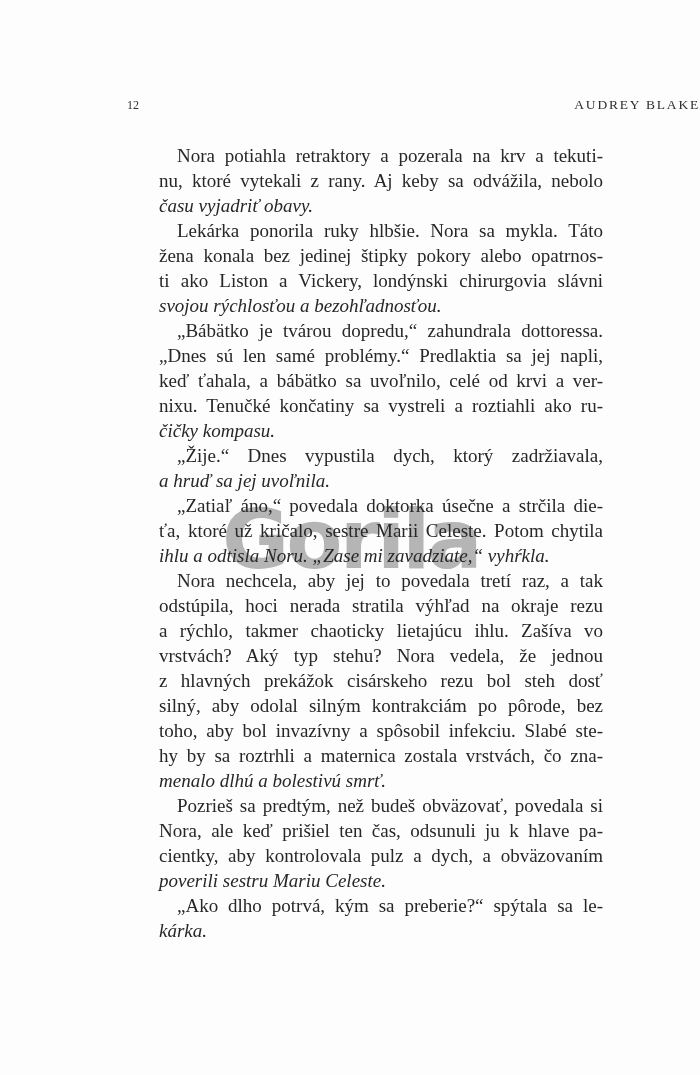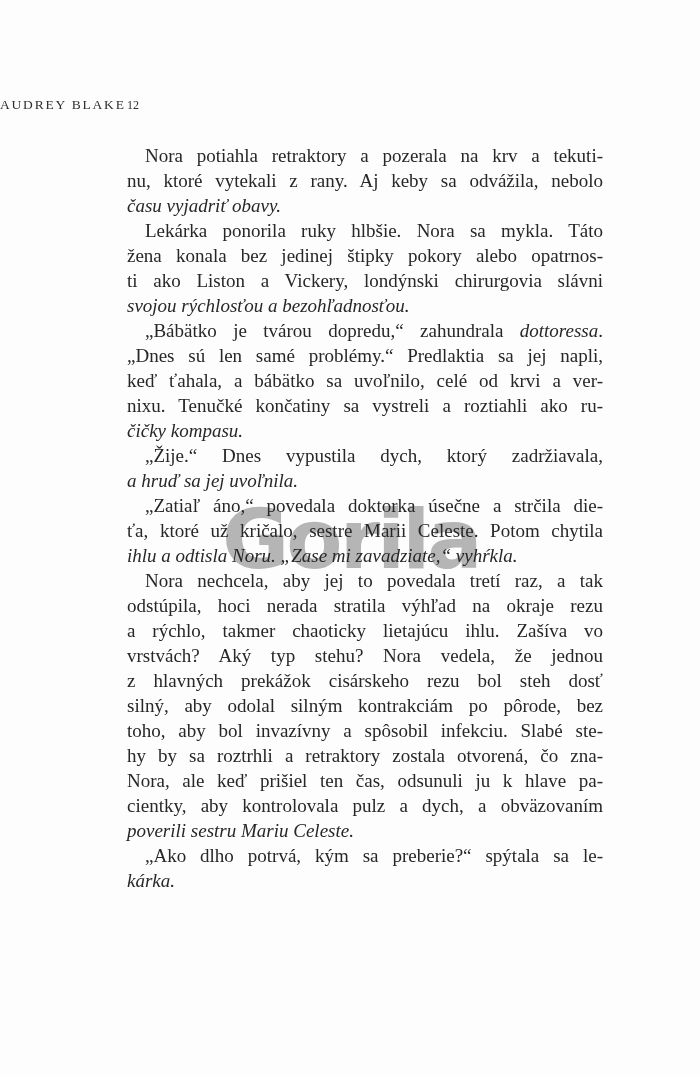--- a/index.html
+++ b/index.html
@@ -23,21 +23,21 @@
     top: 97px;
     font-size: 12px;
     line-height: 16px;
     color: #2e2e2e;
   }
   .running-header {
     position: absolute;
     left: 0;
     right: 0;
     top: 97px;
-    text-align: left;
+    text-align: right;
     font-size: 13.5px;
     line-height: 16px;
     letter-spacing: 1.8px;
     color: #2e2e2e;
   }
   .watermark {
     position: absolute;
     left: 222px;
     top: 499px;
     z-index: 1;
@@ -57,24 +57,25 @@
     z-index: 2;
     font-size: 19px;
     line-height: 25px;
     color: #272727;
   }
   .line {
     height: 25px;
     text-align: justify;
     text-align-last: justify;
     white-space: normal;
+    margin-left: 32px;
   }
   .line.first { text-indent: 18px; }
   .line.plast { text-align-last: left; font-style: italic; }
-  .line .it { font-style: italic; }
+  .line .it { }
 </style>
 </head>
 <body>
 
 <div class="page">
   <div class="page-number">12</div>
   <div class="running-header">AUDREY BLAKE</div>
   <div class="watermark" style="color: rgb(181, 181, 181);">Gorila</div>
   <div class="body-text">
       <div class="line first"><span>Nora potiahla retraktory a pozerala na krv a tekuti-</span></div>
@@ -94,20 +95,22 @@
       <div class="line first"><span>„Zatiaľ áno,“ povedala doktorka úsečne a strčila die-</span></div>
       <div class="line"><span>ťa, ktoré už kričalo, sestre Marii Celeste. Potom chytila</span></div>
       <div class="line plast"><span>ihlu a odtisla Noru. „Zase mi zavadziate,“ vyhŕkla.</span></div>
       <div class="line first"><span>Nora nechcela, aby jej to povedala tretí raz, a tak</span></div>
       <div class="line"><span>odstúpila, hoci nerada stratila výhľad na okraje rezu</span></div>
       <div class="line"><span>a rýchlo, takmer chaoticky lietajúcu ihlu. Zašíva vo</span></div>
       <div class="line"><span>vrstvách? Aký typ stehu? Nora vedela, že jednou</span></div>
       <div class="line"><span>z hlavných prekážok cisárskeho rezu bol steh dosť</span></div>
       <div class="line"><span>silný, aby odolal silným kontrakciám po pôrode, bez</span></div>
       <div class="line"><span>toho, aby bol invazívny a spôsobil infekciu. Slabé ste-</span></div>
-      <div class="line"><span>hy by sa roztrhli a retraktory zostala otvorená, čo zna-</span></div>
+      <div class="line"><span>hy by sa roztrhli a maternica zostala vrstvách, čo zna-</span></div>
+      <div class="line plast"><span>menalo dlhú a bolestivú smrť.</span></div>
+      <div class="line first"><span class="it">Pozrieš sa predtým, než budeš obväzovať</span><span>, povedala si</span></div>
       <div class="line"><span>Nora, ale keď prišiel ten čas, odsunuli ju k hlave pa-</span></div>
       <div class="line"><span>cientky, aby kontrolovala pulz a dych, a obväzovaním</span></div>
       <div class="line plast"><span>poverili sestru Mariu Celeste.</span></div>
       <div class="line first"><span>„Ako dlho potrvá, kým sa preberie?“ spýtala sa le-</span></div>
       <div class="line plast"><span>kárka.</span></div>
     </div>
 </div>
 
 </body></html>

